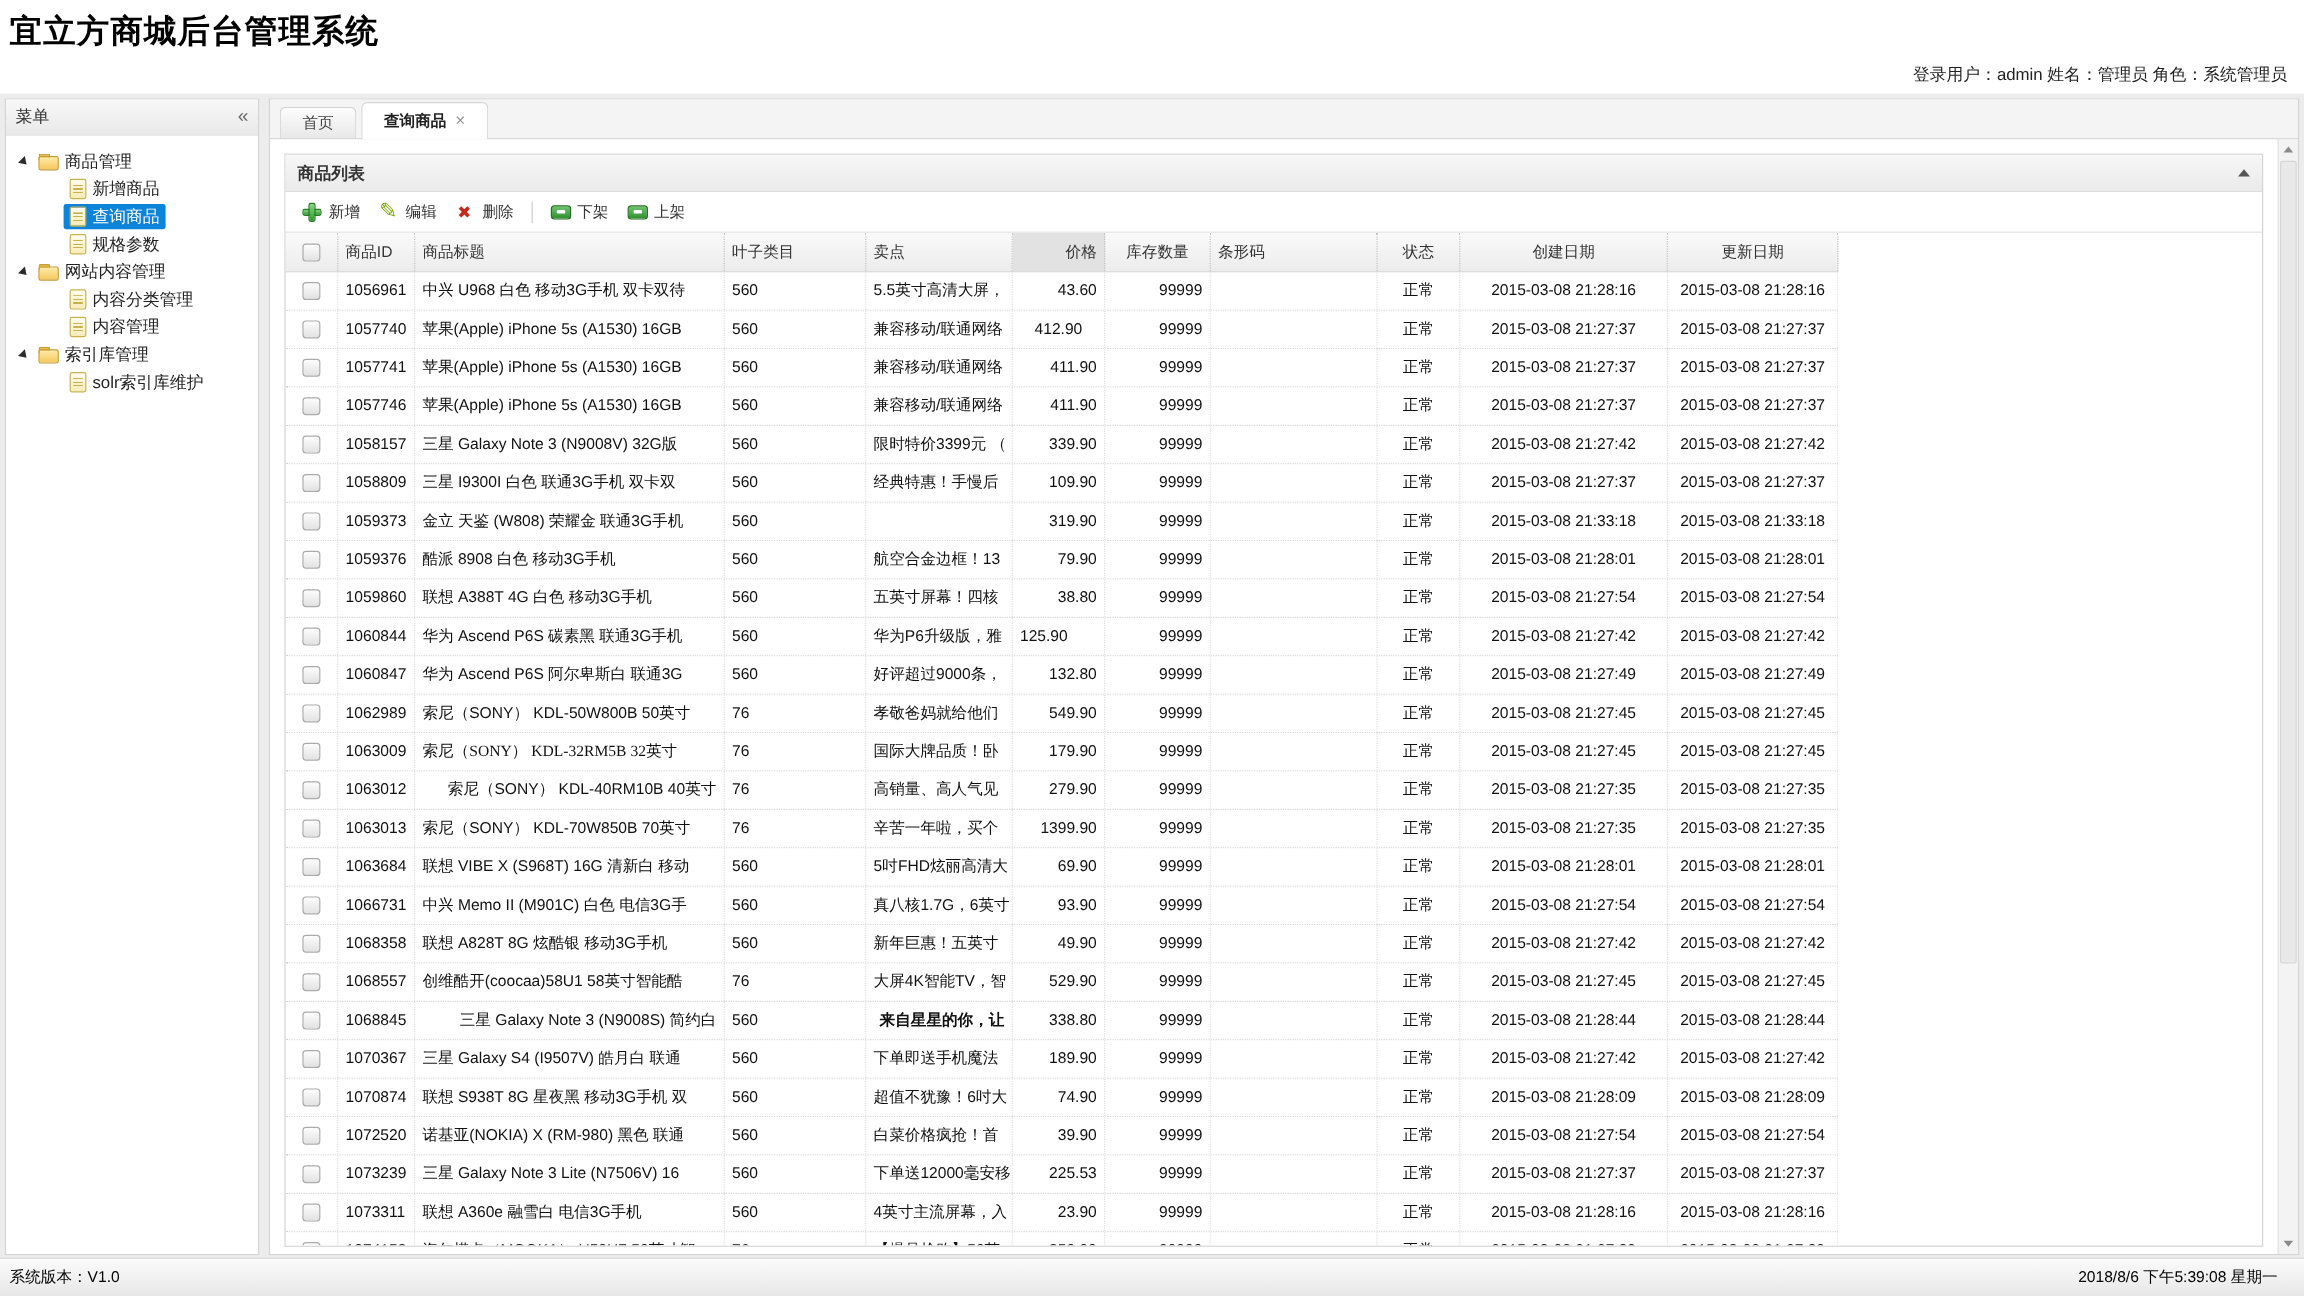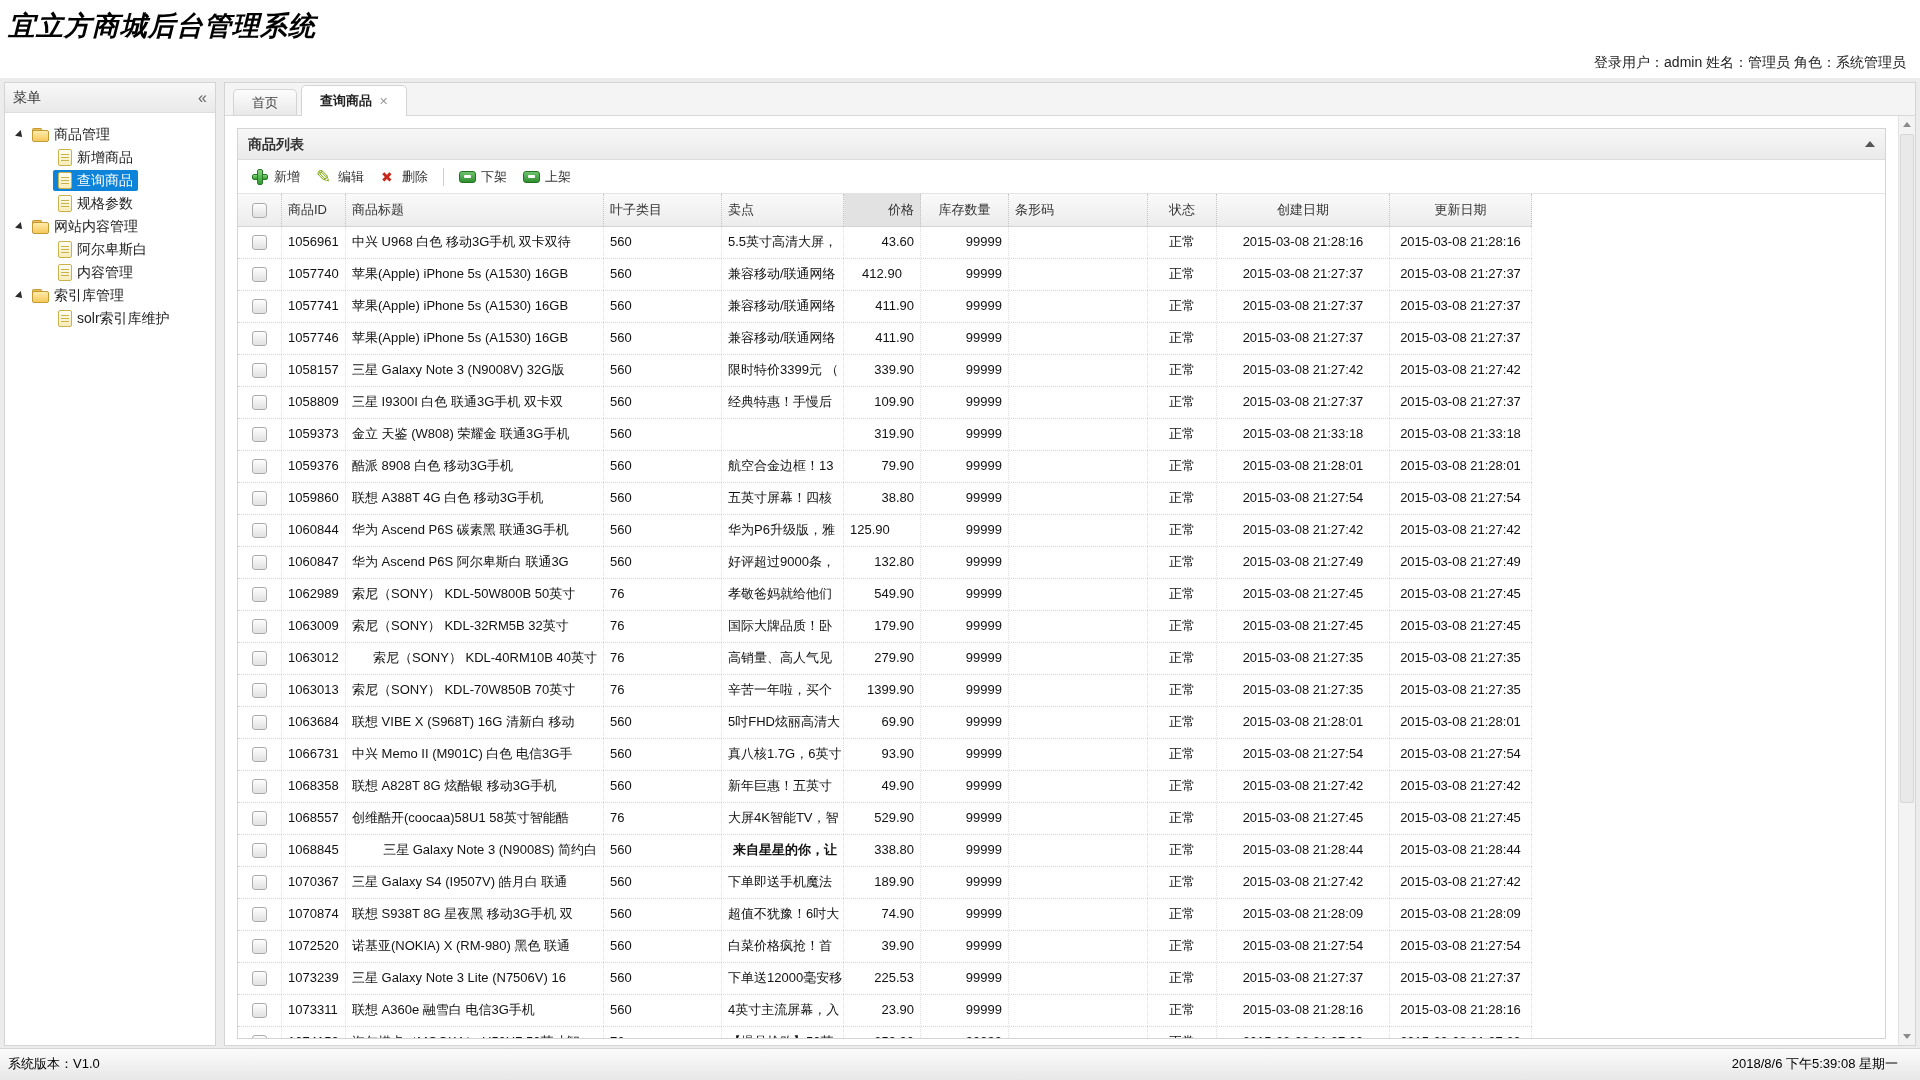--- a/index.html
+++ b/index.html
@@ -3,21 +3,21 @@
 <meta charset="utf-8">
 <style>
   html,body{margin:0;padding:0;}
   body{
     width:1920px;height:1080px;position:relative;overflow:hidden;
     background:#fff;font-family:"Liberation Sans","DejaVu Sans",sans-serif;
     -webkit-font-smoothing:antialiased;color:#222;
   }
   
   .app-header{position:absolute;top:0;left:0;right:0;height:78px;background:#fff;}
-  .app-title{position:absolute;left:8px;top:8px;font-size:27px;font-weight:bold;color:#000;letter-spacing:1px;font-style:italic;}
+  .app-title{position:absolute;left:8px;top:8px;font-size:27px;font-weight:bold;color:#000;letter-spacing:1px;}
   .user-info{position:absolute;right:14px;bottom:6px;font-size:14px;color:#222;}
 
   
   .layout{position:absolute;top:78px;left:0;right:0;bottom:32px;background:#ECECEC;}
 
   
   .sidebar{position:absolute;left:4px;top:4px;width:212px;bottom:2px;background:#fff;border:1px solid #D4D4D4;box-sizing:border-box;}
   .sidebar-header{height:29px;line-height:29px;background:linear-gradient(#F8F8F8,#E9E9E9);border-bottom:1px solid #DDD;padding:0 8px;font-size:14px;color:#333;position:relative;}
   .sidebar-collapse{position:absolute;right:8px;top:0;color:#666;font-size:16px;cursor:pointer;}
   .tree{padding:10px 2px 0 8px;font-size:14px;color:#222;}
@@ -132,21 +132,21 @@
             <span class="tree-arrow"></span>
           </span>
           <span class="tree-inner">
             <span class="icon-folder"></span>
             <span>网站内容管理</span>
           </span>
         </div>
         <div class="tree-node lvl2">
           <span class="tree-inner">
             <span class="icon-doc"></span>
-            <span>阿尔卑斯白</span>
+            <span>内容分类管理</span>
           </span>
         </div>
         <div class="tree-node lvl2">
           <span class="tree-inner">
             <span class="icon-doc"></span>
             <span>内容管理</span>
           </span>
         </div>
         <div class="tree-node">
           <span class="arrow-box">
@@ -401,21 +401,21 @@
                 <div class="dg-cell" style="width: 139px; text-align: left;"></div>
                 <div class="dg-cell" style="width: 69px; text-align: center;">正常</div>
                 <div class="dg-cell" style="width: 173px; text-align: center;">2015-03-08 21:27:45</div>
                 <div class="dg-cell" style="width: 142px; text-align: center;">2015-03-08 21:27:45</div>
               </div>
               <div class="dg-row">
                 <div class="dg-cell cbcell" style="width: 44px;">
                   <span class="cb"></span>
                 </div>
                 <div class="dg-cell" style="width: 64px; text-align: left;">1063009</div>
-                <div class="dg-cell" style="width: 258px; text-align: left;">索尼（SONY） KDL-32RM5B 32英寸</div>
+                <div class="dg-cell" style="width: 258px; text-align: left; font-family: Liberation Serif, serif;">索尼（SONY） KDL-32RM5B 32英寸</div>
                 <div class="dg-cell" style="width: 118px; text-align: left;">76</div>
                 <div class="dg-cell" style="width: 122px; text-align: left;">国际大牌品质！卧</div>
                 <div class="dg-cell" style="width: 77px; text-align: right;">179.90</div>
                 <div class="dg-cell" style="width: 88px; text-align: right;">99999</div>
                 <div class="dg-cell" style="width: 139px; text-align: left;"></div>
                 <div class="dg-cell" style="width: 69px; text-align: center;">正常</div>
                 <div class="dg-cell" style="width: 173px; text-align: center;">2015-03-08 21:27:45</div>
                 <div class="dg-cell" style="width: 142px; text-align: center;">2015-03-08 21:27:45</div>
               </div>
               <div class="dg-row">

